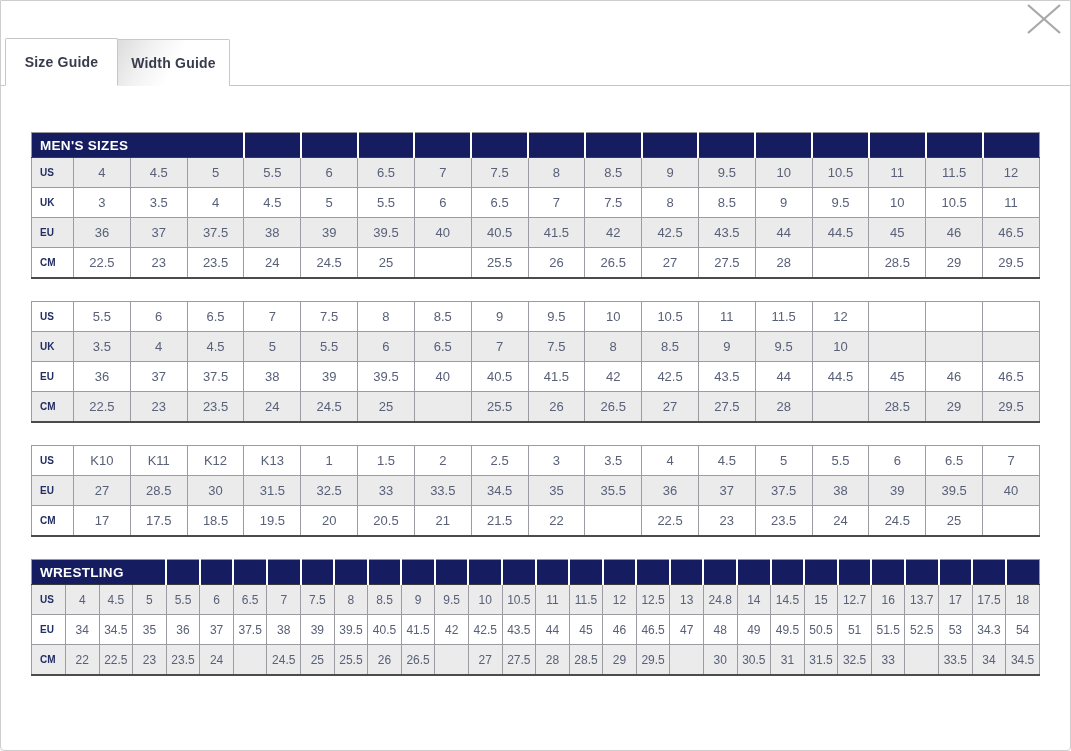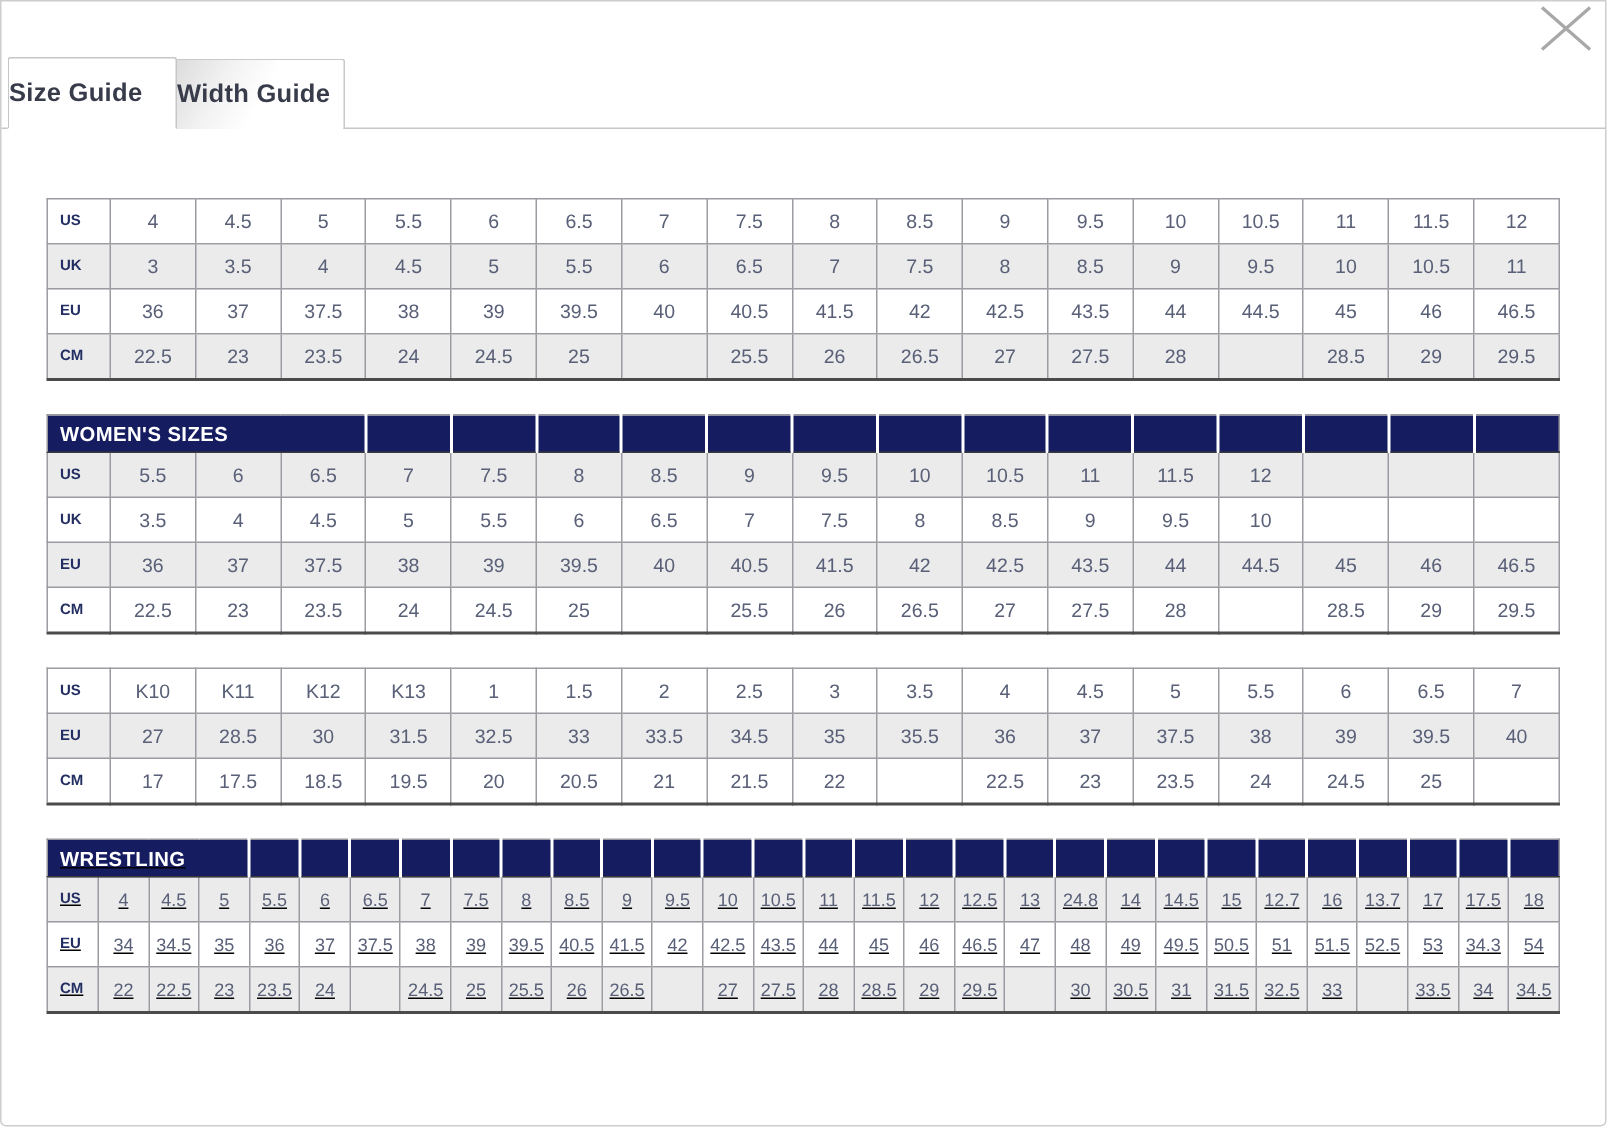--- a/index.html
+++ b/index.html
@@ -19,23 +19,23 @@
     width:38px; height:34px;
     background:none; border:none; padding:0; cursor:pointer;
   }
   .tabbar {
     display:flex; align-items:flex-end;
     margin-top:37px; height:48px;
     border-bottom:1px solid #c6c6c6;
     padding-left:4px; box-sizing:border-box;
   }
   .tab {
-    box-sizing:border-box; display:flex; align-items:center; justify-content:flex-start;
+    box-sizing:border-box; display:flex; align-items:center; justify-content:center;
     height:48px; margin-bottom:-1px;
-    font-size:17px; font-weight:bold; letter-spacing:.2px;
+    font-size:14px; font-weight:bold; letter-spacing:.2px;
     color:var(--tab-text,#383b4a); cursor:pointer;
   }
   .tab.active {
     width:113px; background:#fff; z-index:2;
     border:1px solid #c6c6c6; border-bottom:1px solid #fff;
     border-radius:2px 2px 0 0;
   }
   .tab.inactive {
     width:112px; height:47px;
     border:1px solid #c9c9c9; border-bottom:none; border-left:none;
@@ -61,21 +61,21 @@
   }
   .size-table td, .size-table th.label {
     border:1px solid #9b9ba1; height:29px; padding:0;
   }
   .size-table td { text-align:center; color:var(--value-text,#596077); }
   .size-table th.label {
     text-align:left; padding-left:8px;
     color:var(--label-text,#232e62); font-weight:bold; font-size:10px;
   }
   .size-table tbody tr:nth-child(even) { background:var(--row-alt-bg,#ebebec); }
-  .size-table.compact { font-size:12px;text-decoration:underline; }
+  .size-table.compact { font-size:12px; }
   .size-table.compact td { padding:0 1px; }
 </style>
 </head>
 <body>
 
 <div class="modal">
 
   <button class="close-btn" aria-label="Close">
     <svg width="36" height="32" viewBox="0 0 36 32">
       <line x1="2" y1="2" x2="34" y2="30" stroke="#a8a8a8" stroke-width="2.2"></line>
@@ -108,20 +108,37 @@
           <col>
           <col>
           <col>
           <col>
           <col>
           <col>
           <col>
           <col>
         </colgroup>
         <tbody>
+          <tr class="head">
+            <th colspan="4" class="title">MEN'S SIZES</th>
+            <th></th>
+            <th></th>
+            <th></th>
+            <th></th>
+            <th></th>
+            <th></th>
+            <th></th>
+            <th></th>
+            <th></th>
+            <th></th>
+            <th></th>
+            <th></th>
+            <th></th>
+            <th></th>
+          </tr>
           <tr>
             <th class="label">US</th>
             <td>4</td>
             <td>4.5</td>
             <td>5</td>
             <td>5.5</td>
             <td>6</td>
             <td>6.5</td>
             <td>7</td>
             <td>7.5</td>
@@ -212,37 +229,20 @@
           <col>
           <col>
           <col>
           <col>
           <col>
           <col>
           <col>
           <col>
         </colgroup>
         <tbody>
-          <tr class="head">
-            <th colspan="4" class="title">WOMEN'S SIZES</th>
-            <th></th>
-            <th></th>
-            <th></th>
-            <th></th>
-            <th></th>
-            <th></th>
-            <th></th>
-            <th></th>
-            <th></th>
-            <th></th>
-            <th></th>
-            <th></th>
-            <th></th>
-            <th></th>
-          </tr>
           <tr>
             <th class="label">US</th>
             <td>5.5</td>
             <td>6</td>
             <td>6.5</td>
             <td>7</td>
             <td>7.5</td>
             <td>8</td>
             <td>8.5</td>
             <td>9</td>

